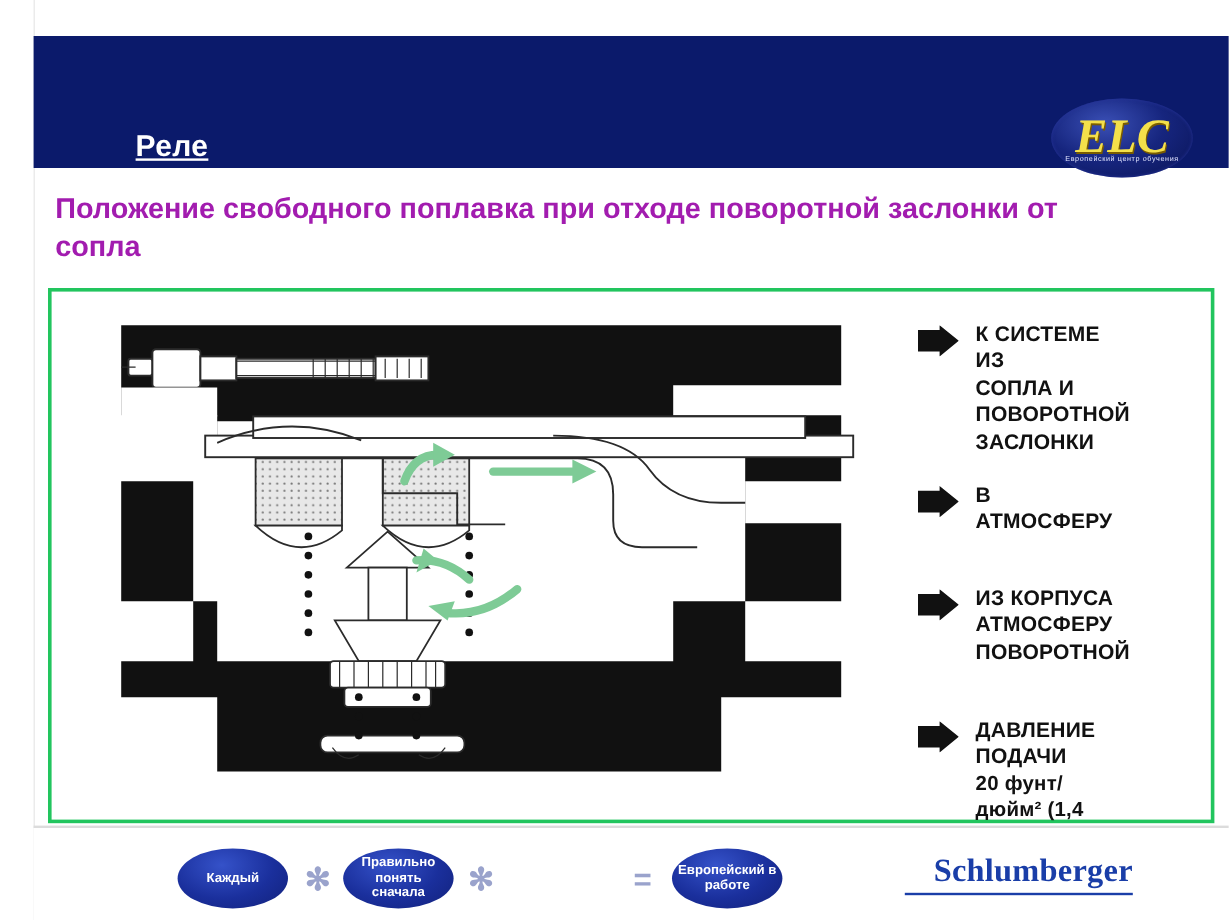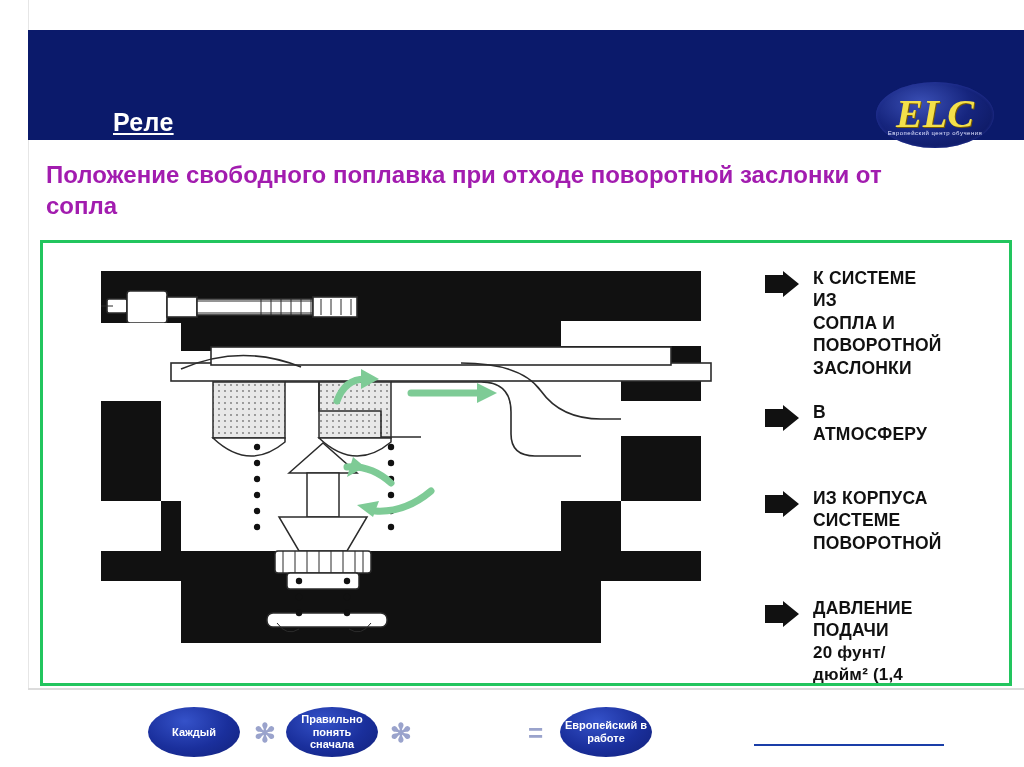--- a/index.html
+++ b/index.html
@@ -187,21 +187,21 @@
           <div>В АТМОСФЕРУ</div>
         </div>
       </div>
 
       <div class="callout" style="top:238px;">
         <svg class="arrow" viewBox="0 0 34 26">
           <path d="M0,4 L18,4 L18,0 L34,13 L18,26 L18,22 L0,22 Z" fill="#111"></path>
         </svg>
         <div class="ctext">
           <div>ИЗ КОРПУСА</div>
-          <div>СИСТЕМЕ</div>
+          <div>АТМОСФЕРУ</div>
           <div>ПОВОРОТНОЙ</div>
         </div>
       </div>
 
       <div class="callout" style="top:348px;">
         <svg class="arrow" viewBox="0 0 34 26">
           <path d="M0,4 L18,4 L18,0 L34,13 L18,26 L18,22 L0,22 Z" fill="#111"></path>
         </svg>
         <div class="ctext">
           <div>ДАВЛЕНИЕ ПОДАЧИ</div>
@@ -215,15 +215,16 @@
 
   <div class="bottom-line"></div>
   <div class="bottom">
     <div class="pill" style="left:120px;top:17px;">Каждый</div>
     <div class="op" style="left:226px;top:28px;">✻</div>
     <div class="pill" style="left:258px;top:17px;">Правильно понять сначала</div>
     <div class="op" style="left:362px;top:28px;">✻</div>
     <div class="op" style="left:500px;top:28px;">=</div>
     <div class="pill" style="left:532px;top:17px;">Европейский в работе</div>
   </div>
+  <div class="schl">Schlumberger</div>
   <div class="schl-underline"></div>
 
 </div>
 
 </body></html>

